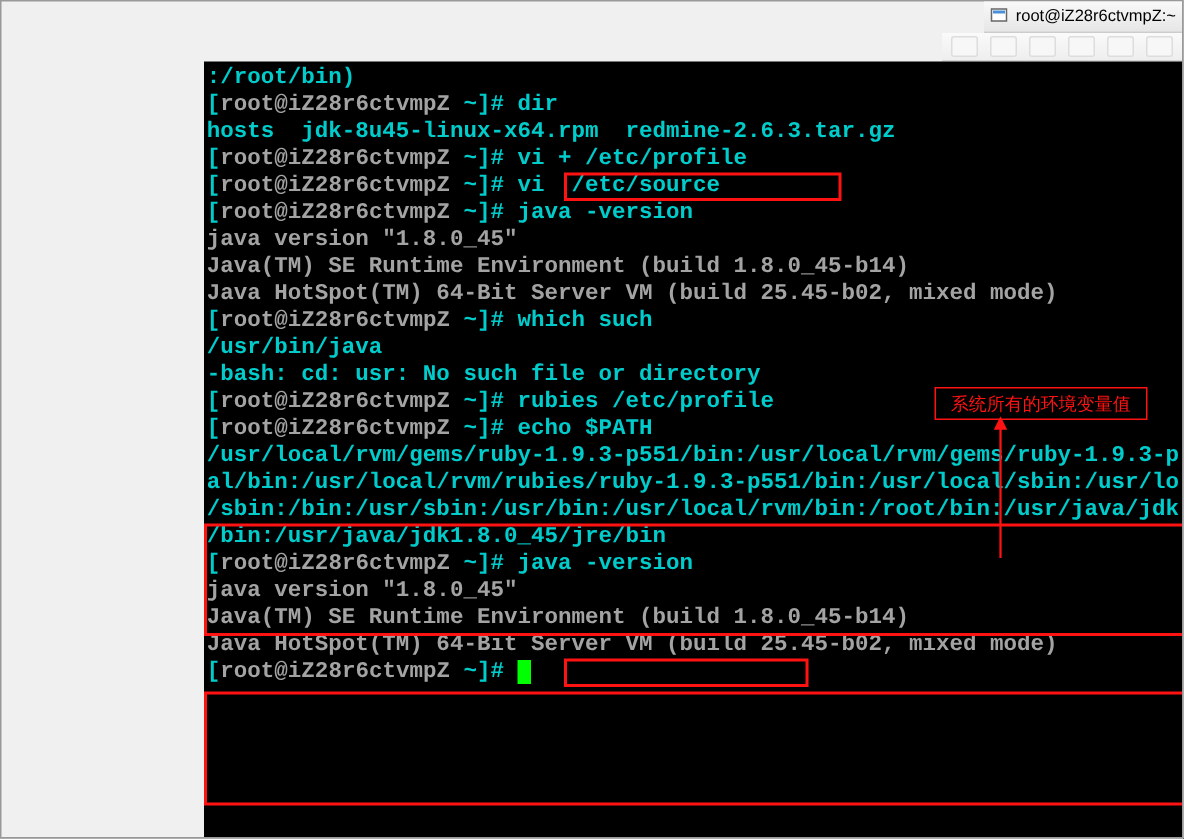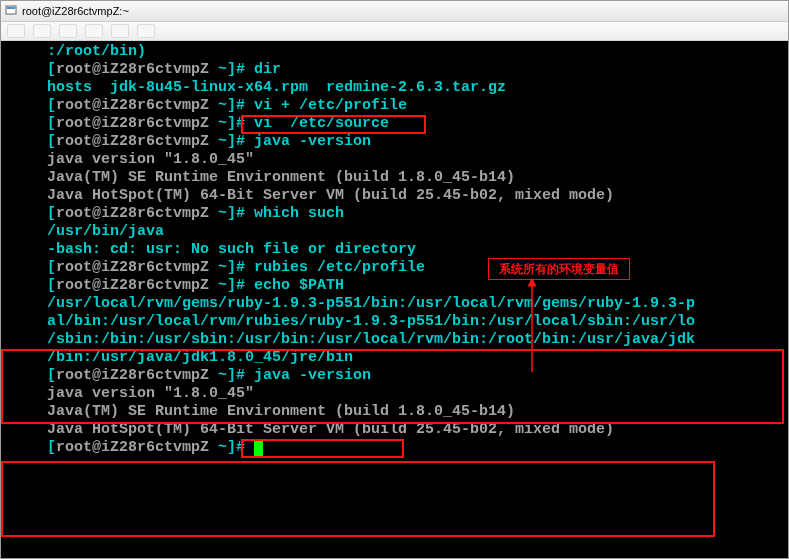--- a/index.html
+++ b/index.html
@@ -9,20 +9,21 @@
       overflow: hidden;
       font-family: "Microsoft YaHei", Arial, sans-serif;
       background: #f0f0f0;
     }
     .window {
       width: 789px;
       height: 559px;
       display: flex;
       flex-direction: column;
       border: 1px solid #999;
+      align-items: flex-end;
     }
     .titlebar {
       height: 21px;
       background: linear-gradient(#f9f9f9, #e6e6e6);
       display: flex;
       align-items: center;
       padding: 0 4px;
       font-size: 11px;
       color: #000;
       border-bottom: 1px solid #ccc;
@@ -53,38 +54,38 @@
       flex: 1;
       background: #000;
       font-family: "Courier New", monospace;
       font-size: 15px;
       line-height: 18px;
       font-weight: bold;
       padding: 2px 2px;
       overflow: hidden;
       color: #0f0;
     }
-    .line { white-space: pre; margin-left: 44px; }
+    .line { white-space: pre; }
     .g { color: #a3a3a3; }     
     .c { color: #00cccc; }
     .cursor {
       display: inline-block;
       width: 9px;
       height: 16px;
       background: #00ff00;
       vertical-align: text-bottom;
     }
     .redbox { position: absolute; border: 2px solid #ff1212; pointer-events: none; }
     .annot-box {
       position: absolute;
       border: 1px solid #ff1212;
       padding: 1px 10px;
       color: #ff1212;
       font-size: 12px;
-      font-weight: bold;
+      font-weight: normal;
       font-family: "Microsoft YaHei", SimSun, sans-serif;
       background: transparent;
       pointer-events: none;
     }
     .arrow {
       position: absolute;
       pointer-events: none;
     }
   </style>
 </head>

